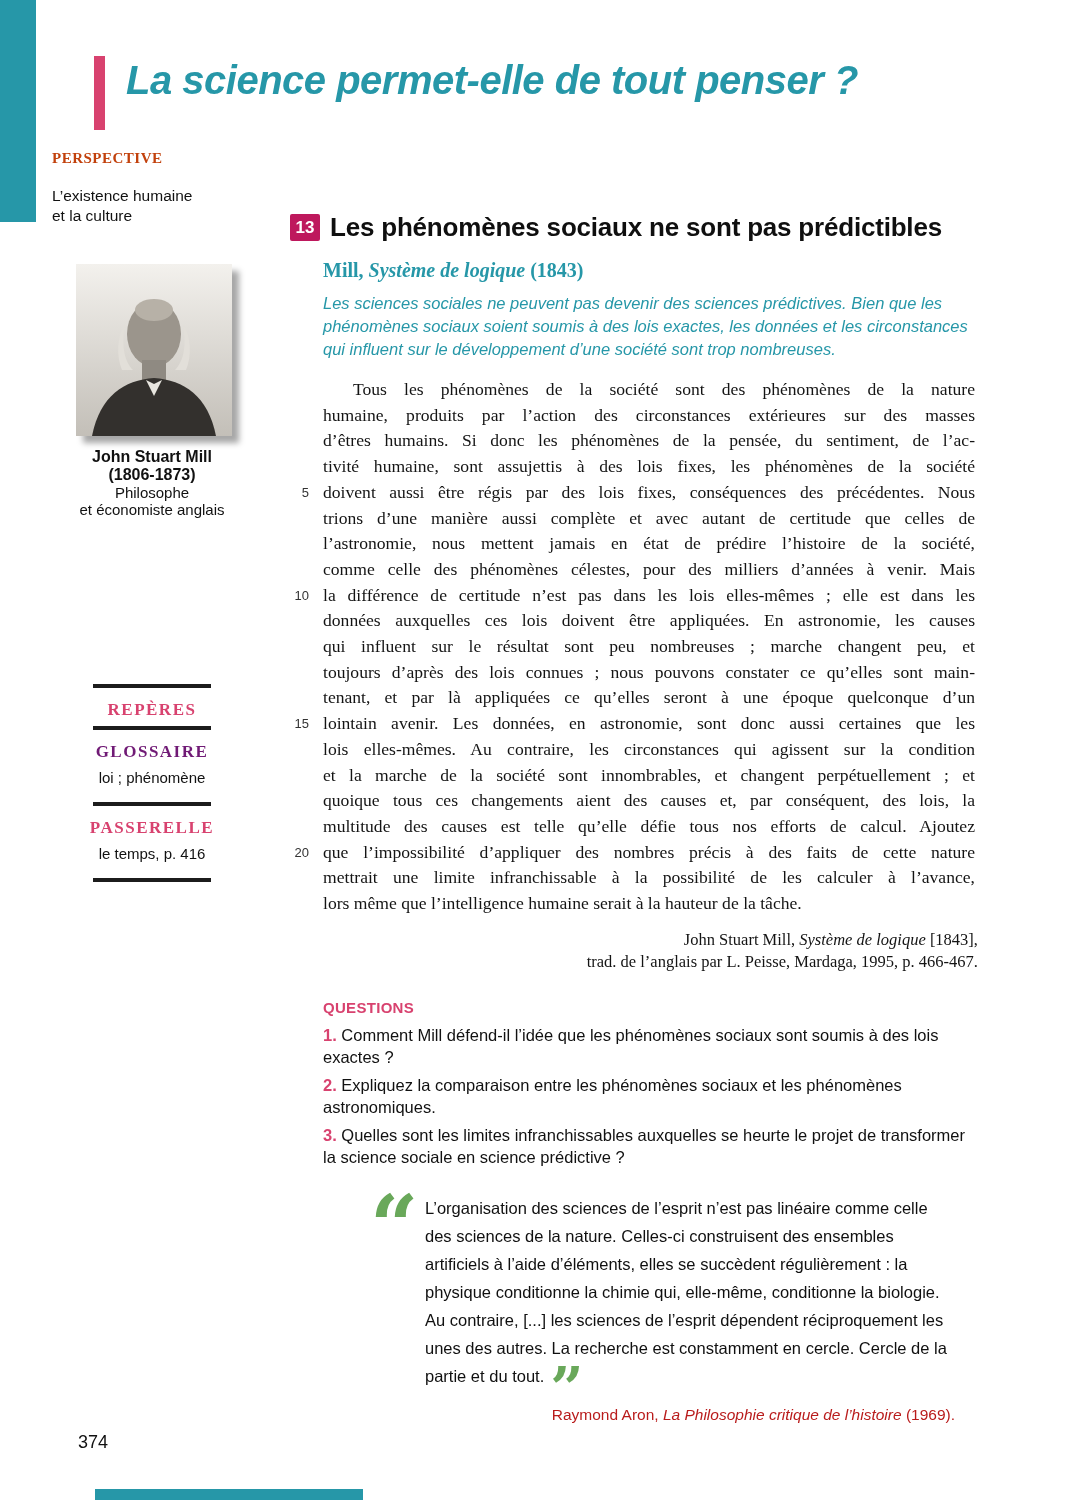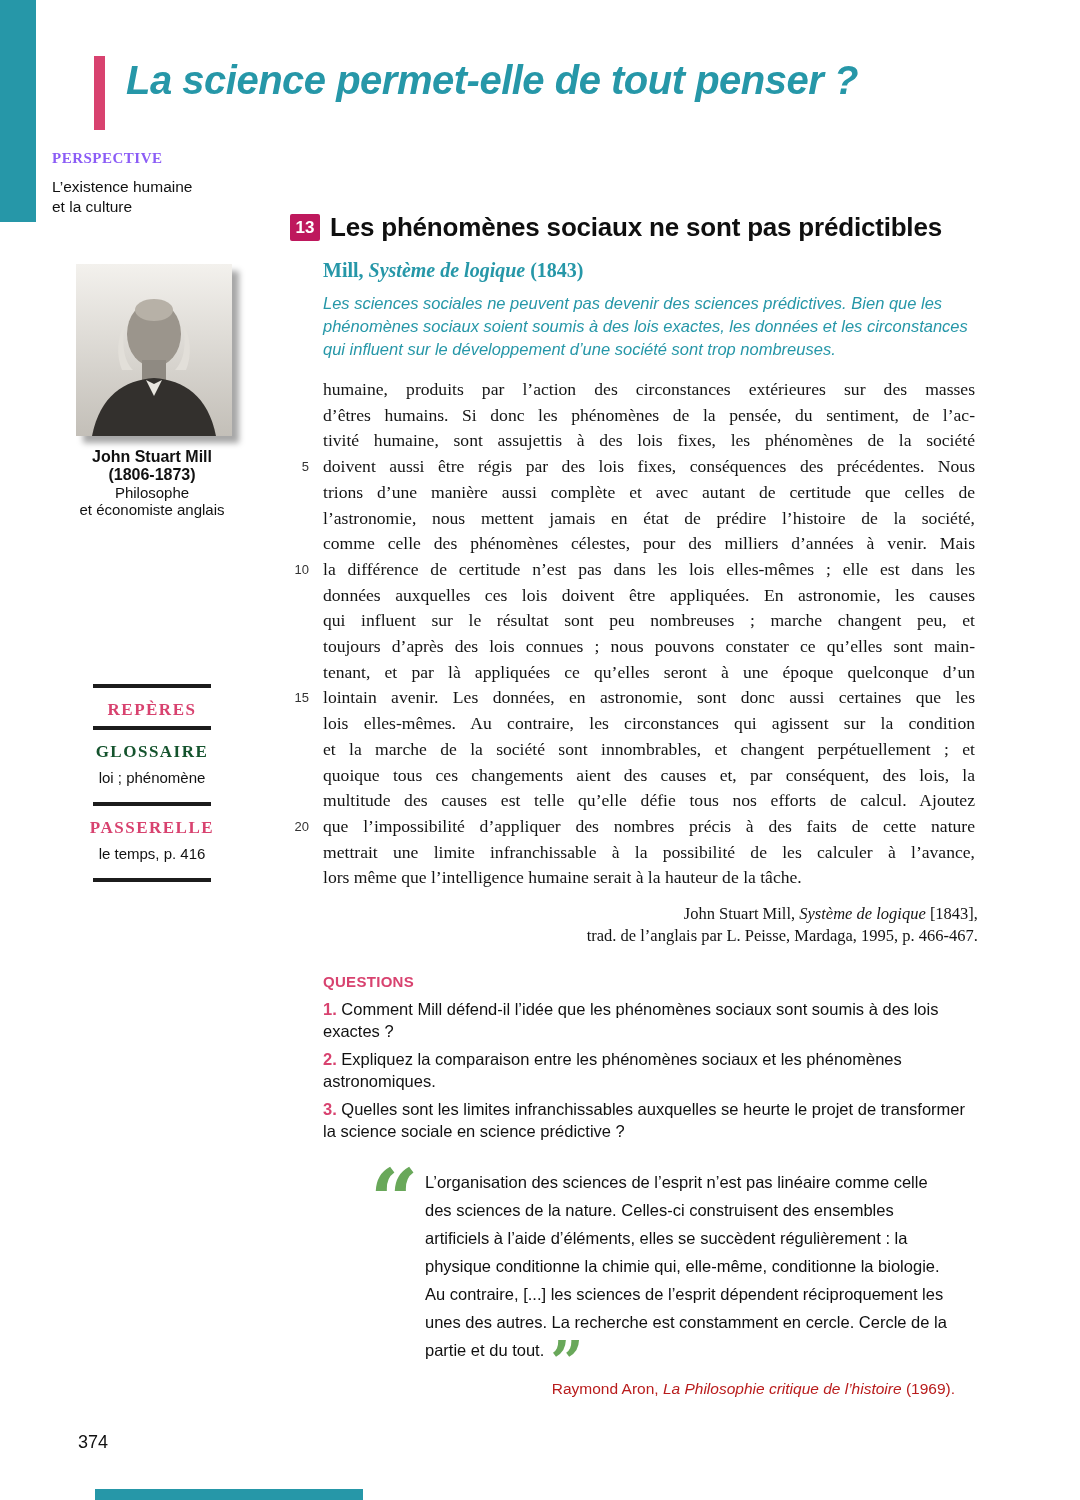--- a/index.html
+++ b/index.html
@@ -7,34 +7,34 @@
   .page { position:relative; width:1080px; height:1500px; background:#ffffff; margin:0 auto; overflow:hidden; }
 
   
   .corner-bar { position:absolute; left:0; top:0; width:36px; height:222px; background:#2697a8; }
   .bottom-bar { position:absolute; left:95px; bottom:0; width:268px; height:11px; background:#2697a8; }
 
   
   .title-bar { position:absolute; left:94px; top:56px; width:11px; height:74px; background:#d8426f; }
   .chapter-title { position:absolute; left:126px; top:58px; font:600 italic 40px "Liberation Sans", sans-serif; color:#2697a8; letter-spacing:-0.5px; }
   .perspective { position:absolute; left:52px; top:150px; }
-  .p-label { font:bold 15px "Liberation Serif", serif; color:#8b5cf6; letter-spacing:0.5px; margin-bottom:10px; }
+  .p-label { font:bold 15px "Liberation Serif", serif; color:#c2410c; letter-spacing:0.5px; margin-bottom:19px; }
   .p-line { font:15.5px "Liberation Sans", sans-serif; color:#111; line-height:20px; }
 
   
   .portrait { position:absolute; left:76px; top:264px; width:156px; height:172px; box-shadow:7px 7px 6px rgba(0,0,0,0.35); background:#ddd; }
   .portrait svg { display:block; width:100%; height:100%; }
   .caption { position:absolute; left:40px; top:448px; width:224px; text-align:center; line-height:21px; }
   .cap-b { font:bold 16px "Liberation Sans", sans-serif; color:#111; }
   .cap-r { font:15px "Liberation Sans", sans-serif; color:#111; }
   .sb { position:absolute; left:40px; top:684px; width:224px; text-align:center; }
   .rule { width:118px; margin:0 auto; height:3px; border-top:2px solid #1c1c1c; border-bottom:2px solid #1c1c1c; }
   .sb-label { font:bold 17px "Liberation Serif", serif; letter-spacing:1.5px; margin:12px 0 6px; }
   .sb-label.pink { color:#d8426f; }
-  .sb-label.teal { color:#14532d; }
+  .sb-label.teal { color:#701a75; }
   .sb-text { font:15px "Liberation Sans", sans-serif; color:#111; line-height:20px; margin-bottom:14px; }
 
   
   .main { position:absolute; left:290px; top:212px; width:688px; }
   .heading-row { display:flex; align-items:center; gap:10px; }
   .badge { flex:0 0 auto; width:30px; height:27px; background:#be185d; color:#fff; font:bold 17px "Liberation Sans", sans-serif; display:flex; align-items:center; justify-content:center; border-radius:2px; }
   .heading { font:bold 26px "Liberation Sans", sans-serif; color:#0f0f0f; letter-spacing:-0.2px; }
   .source { margin:16px 0 10px 33px; font:bold 20px "Liberation Serif", serif; color:#2697a8; }
   .chapo { margin-left:33px; width:648px; font:italic 16.5px "Liberation Sans", sans-serif; color:#2697a8; line-height:23px; }
 
@@ -122,20 +122,24 @@
       <h2 class="heading">Les phénomènes sociaux ne sont pas prédictibles</h2>
     </div>
 
     <div class="source">
       <span>Mill, </span><span class="it">Système de logique</span><span> (1843)</span>
     </div>
 
     <p class="chapo">Les sciences sociales ne peuvent pas devenir des sciences prédictives. Bien que les phénomènes sociaux soient soumis à des lois exactes, les données et les circonstances qui influent sur le développement d’une société sont trop nombreuses.</p>
 
     <div class="body-text">
+      <div class="bline first">
+          <span class="lnum"></span>
+          <span class="ltxt">Tous les phénomènes de la société sont des phénomènes de la nature</span>
+        </div>
       <div class="bline">
           <span class="lnum"></span>
           <span class="ltxt">humaine, produits par l’action des circonstances extérieures sur des masses</span>
         </div>
       <div class="bline">
           <span class="lnum"></span>
           <span class="ltxt">d’êtres humains. Si donc les phénomènes de la pensée, du sentiment, de l’ac-</span>
         </div>
       <div class="bline">
           <span class="lnum"></span>

